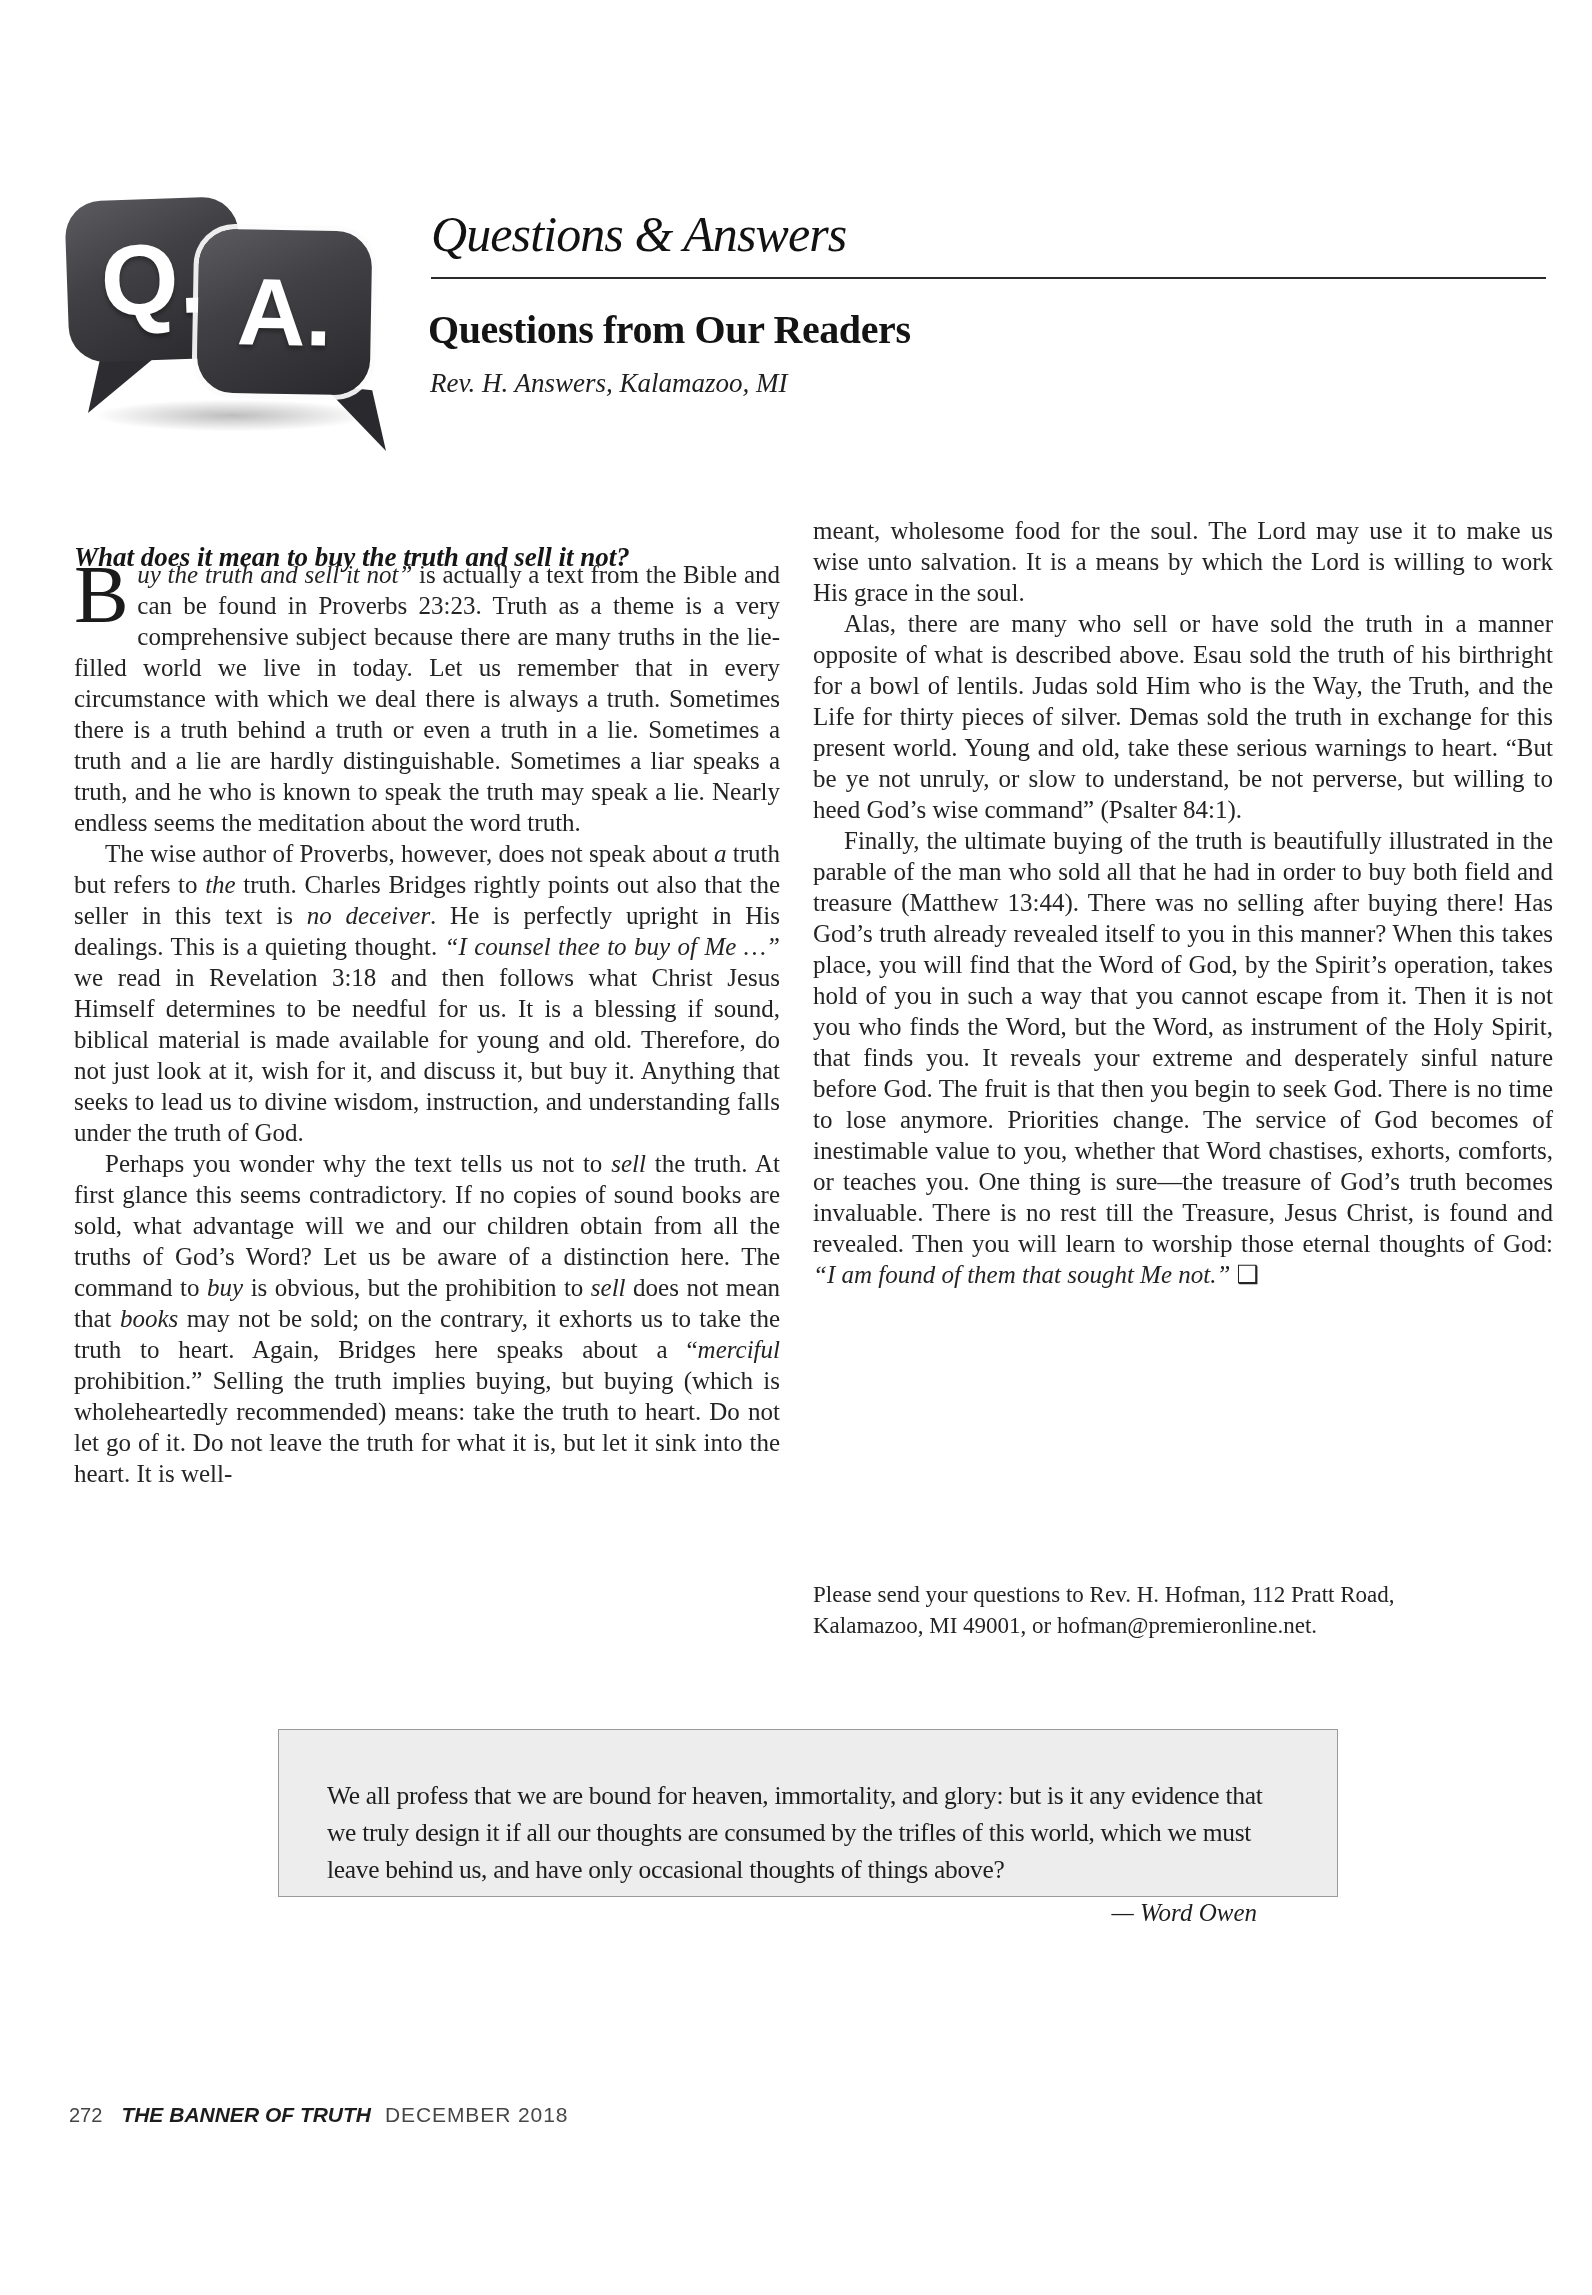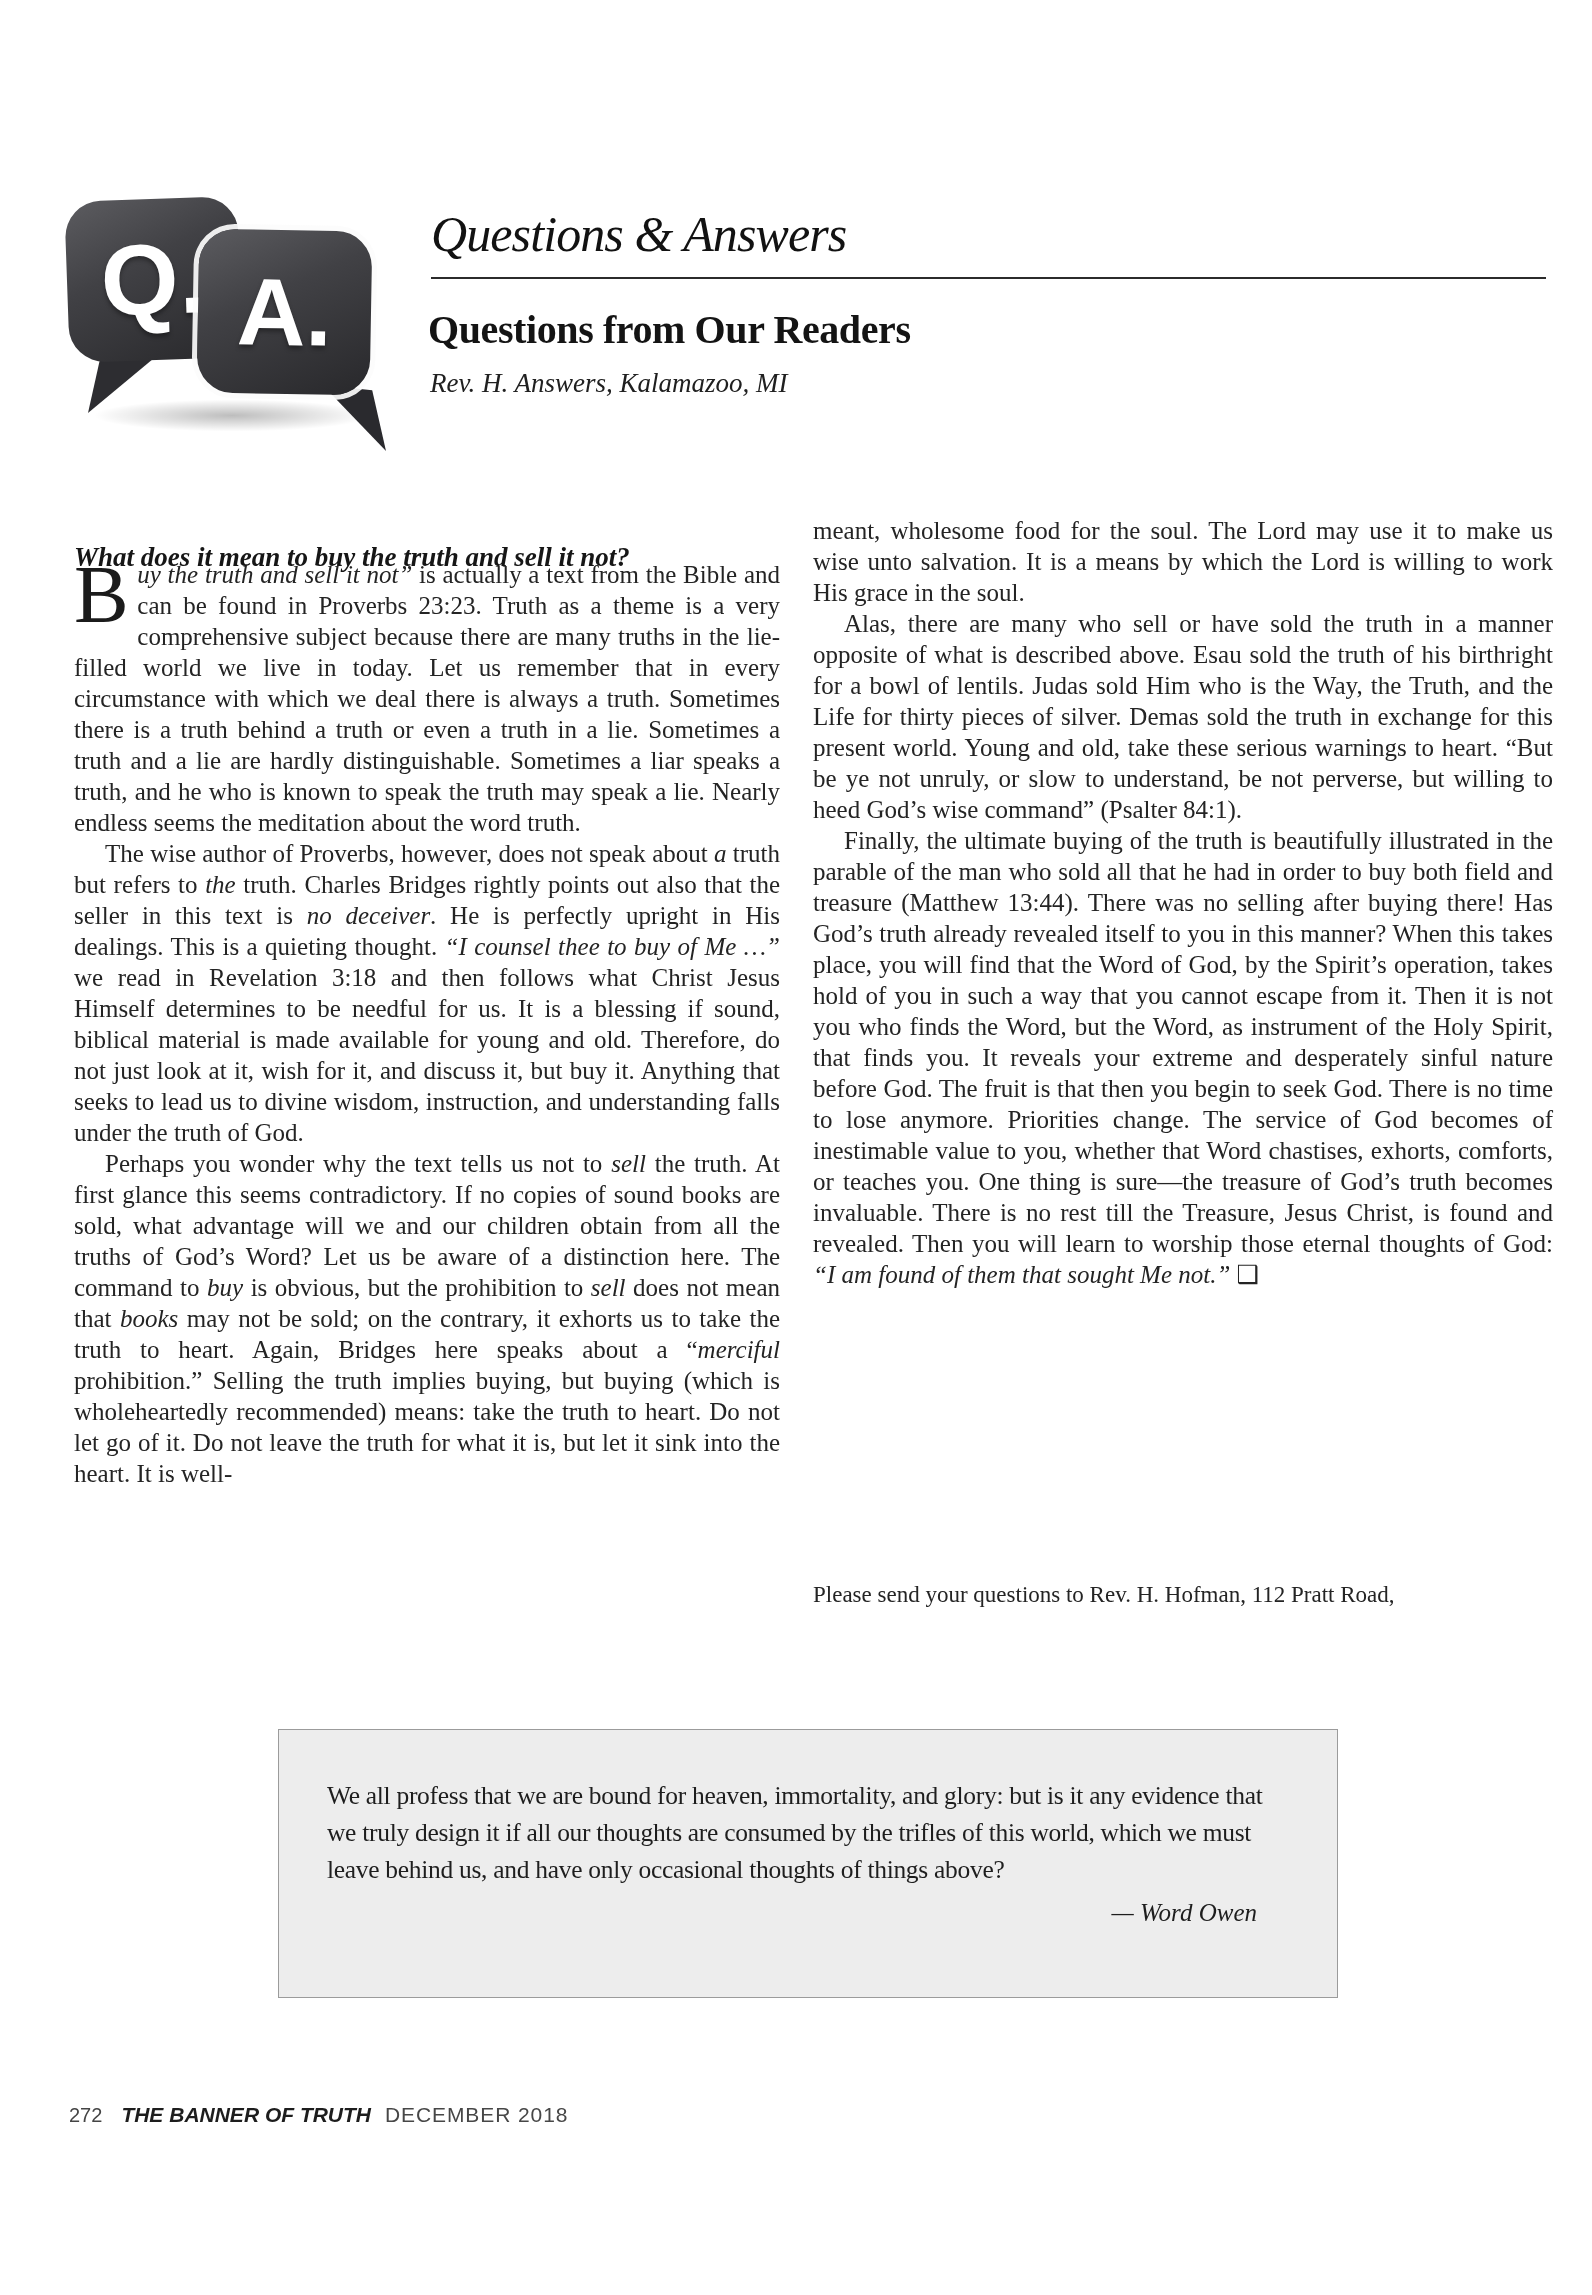--- a/index.html
+++ b/index.html
@@ -54,21 +54,21 @@
   .dropcap{float:left; font-size:82px; line-height:64px; padding:4.3px 8.6px 0 0; color:#1b1b1b;}
   .seg-i{font-style:italic;}
 
   .contact{
     position:absolute; left:813px; top:1579px; width:777px;
     font-size:23px; line-height:31px; color:#242424;
   }
 
   
   .quote-box{
-    position:absolute; left:278px; top:1729px; width:1060px; height:269px;
+    position:absolute; left:278px; top:1729px; width:1060px; height:168px;
     background:#ededed; border:1.7px solid #9b9b9b; box-sizing:border-box;
     padding:47px 54px 0 48px;
   }
   .quote-text{font-size:25.5px; line-height:37px; color:#1e1e1e; letter-spacing:-0.3px; text-align:left;}
   .quote-attribution{text-align:right; font-style:italic; font-size:25px; margin-top:11.2px; padding-right:26px; color:#1e1e1e;}
 
   
   .footer{
     position:absolute; left:69px; top:2103px;
     font-family:"Liberation Sans",sans-serif; display:flex; align-items:baseline;
@@ -105,20 +105,21 @@
       <p class="indent"><span>The wise author of Proverbs, however, does not speak about </span><span class="seg-i">a</span><span> truth but refers to </span><span class="seg-i">the</span><span> truth. Charles Bridges rightly points out also that the seller in this text is </span><span class="seg-i">no deceiver</span><span>. He is perfectly upright in His dealings. This is a quieting thought. </span><span class="seg-i">“I counsel thee to buy of Me …”</span><span> we read in Revelation 3:18 and then follows what Christ Jesus Himself determines to be needful for us. It is a blessing if sound, biblical material is made available for young and old. Therefore, do not just look at it, wish for it, and discuss it, but buy it. Anything that seeks to lead us to divine wisdom, instruction, and understanding falls under the truth of God.</span></p>
       <p class="indent"><span>Perhaps you wonder why the text tells us not to </span><span class="seg-i">sell</span><span> the truth. At first glance this seems contradictory. If no copies of sound books are sold, what advantage will we and our children obtain from all the truths of God’s Word? Let us be aware of a distinction here. The command to </span><span class="seg-i">buy</span><span> is obvious, but the prohibition to </span><span class="seg-i">sell</span><span> does not mean that </span><span class="seg-i">books</span><span> may not be sold; on the contrary, it exhorts us to take the truth to heart. Again, Bridges here speaks about a “</span><span class="seg-i">merciful</span><span> prohibition.” Selling the truth implies buying, but buying (which is wholeheartedly recommended) means: take the truth to heart. Do not let go of it. Do not leave the truth for what it is, but let it sink into the heart. It is well-</span></p>
     </div>
   <div class="col col-right">
       <p><span>meant, wholesome food for the soul. The Lord may use it to make us wise unto salvation. It is a means by which the Lord is willing to work His grace in the soul.</span></p>
       <p class="indent"><span>Alas, there are many who sell or have sold the truth in a manner opposite of what is described above. Esau sold the truth of his birthright for a bowl of lentils. Judas sold Him who is the Way, the Truth, and the Life for thirty pieces of silver. Demas sold the truth in exchange for this present world. Young and old, take these serious warnings to heart. “But be ye not unruly, or slow to understand, be not perverse, but willing to heed God’s wise command” (Psalter 84:1).</span></p>
       <p class="indent"><span>Finally, the ultimate buying of the truth is beautifully illustrated in the parable of the man who sold all that he had in order to buy both field and treasure (Matthew 13:44). There was no selling after buying there! Has God’s truth already revealed itself to you in this manner? When this takes place, you will find that the Word of God, by the Spirit’s operation, takes hold of you in such a way that you cannot escape from it. Then it is not you who finds the Word, but the Word, as instrument of the Holy Spirit, that finds you. It reveals your extreme and desperately sinful nature before God. The fruit is that then you begin to seek God. There is no time to lose anymore. Priorities change. The service of God becomes of inestimable value to you, whether that Word chastises, exhorts, comforts, or teaches you. One thing is sure—the treasure of God’s truth becomes invaluable. There is no rest till the Treasure, Jesus Christ, is found and revealed. Then you will learn to worship those eternal thoughts of God: </span><span class="seg-i">“I am found of them that sought Me not.”</span><span> ❑</span></p>
     </div>
   <div class="contact">
       <div>Please send your questions to Rev. H. Hofman, 112 Pratt Road,</div>
+      <div>Kalamazoo, MI 49001, or hofman@premieronline.net.</div>
     </div>
 
   <div class="quote-box">
     <div class="quote-text">We all profess that we are bound for heaven, immortality, and glory: but is it any evidence that we truly design it if all our thoughts are consumed by the trifles of this world, which we must leave behind us, and have only occasional thoughts of things above?</div>
     <div class="quote-attribution">— Word Owen</div>
   </div>
 
   <div class="footer">
     <span class="footer-page">272</span>
     <span class="footer-mag">THE BANNER OF TRUTH</span>

